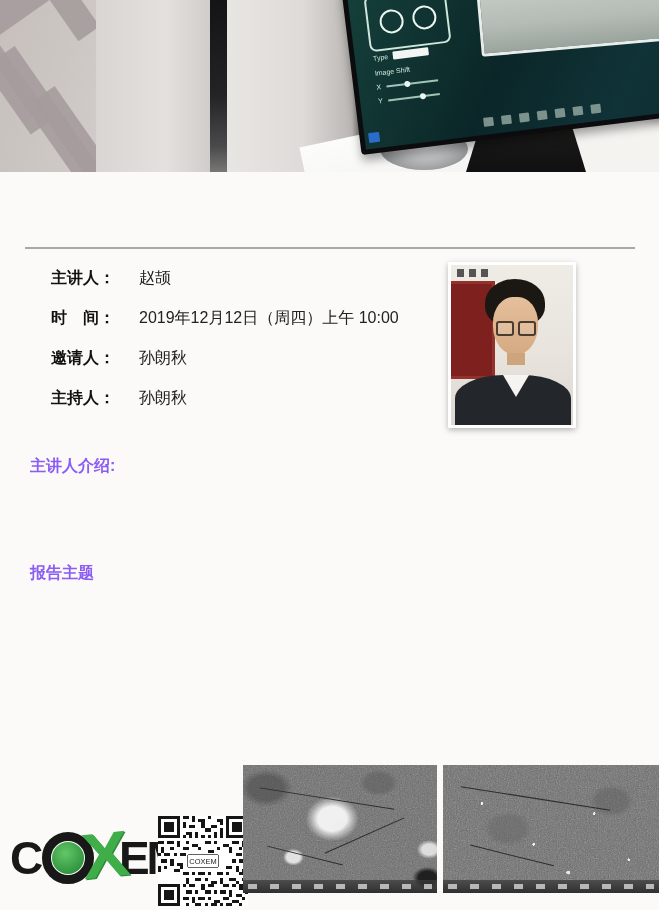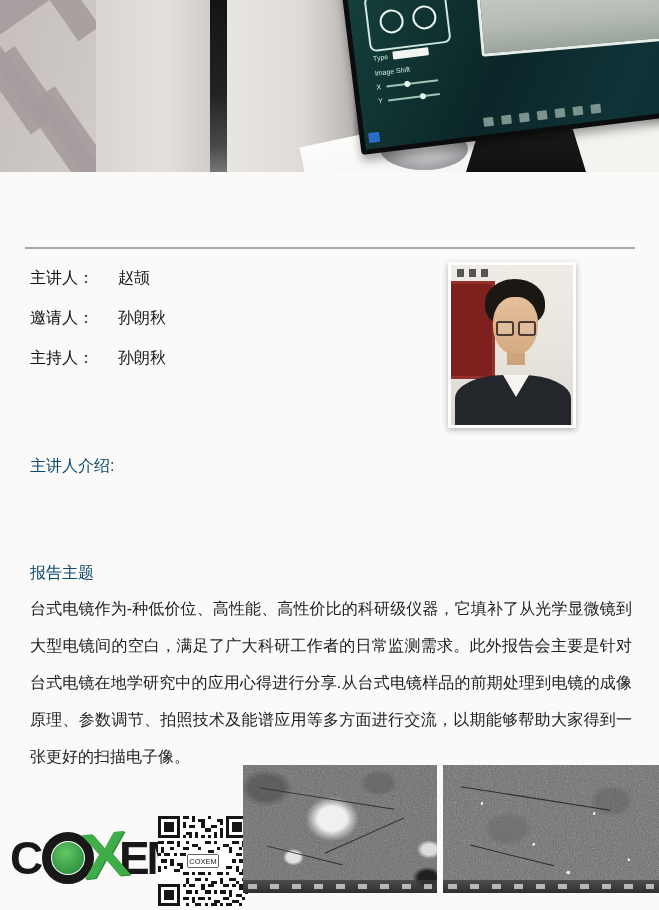--- a/index.html
+++ b/index.html
@@ -63,21 +63,21 @@
   .winbtn{position:absolute;left:4px;bottom:6px;width:11px;height:10px;background:#2a6cc8;border-radius:1px;}
 
   
   .title{position:absolute;left:20px;top:186px;width:620px;font-size:35px;font-weight:700;
          letter-spacing:4px;color:#4aa04e;white-space:nowrap;}
   .divider{position:absolute;left:25px;top:247px;width:610px;height:2px;background:#a8a8a8;}
 
   
   .info{position:absolute;left:30px;top:258px;width:410px;}
   .info-row{height:40px;display:flex;align-items:center;font-size:16px;}
-  .info-label{font-weight:400;color:#111;width:88px;flex:none;}
+  .info-label{font-weight:700;color:#111;width:88px;flex:none;margin-left:21px;}
   .info-value{color:#222;}
 
   
   .photo{position:absolute;left:448px;top:262px;width:122px;height:160px;background:#fff;
          padding:3px;box-shadow:0 2px 6px rgba(0,0,0,.28);}
   .photo-in{position:relative;width:100%;height:100%;overflow:hidden;
             background:linear-gradient(180deg,#efece6 0%,#e8e4dd 55%,#ddd9d2 100%);}
   .ph-mark{position:absolute;left:6px;top:4px;width:34px;height:8px;
            background:repeating-linear-gradient(90deg,#555 0 7px,transparent 7px 12px);}
   .door{position:absolute;left:-4px;top:16px;width:42px;height:92px;background:#7e201d;
@@ -88,21 +88,21 @@
         border-radius:46% 46% 52% 52%;background:linear-gradient(180deg,#e5c09c 0%,#d4aa82 100%);}
   .glasses{position:absolute;left:45px;top:56px;width:40px;height:11px;display:flex;gap:4px;}
   .lens{width:17px;height:11px;border:2px solid #4c3b30;border-radius:3px;background:rgba(255,255,255,.15);}
   .neck{position:absolute;left:56px;top:88px;width:18px;height:12px;background:#cda57d;}
   .sweater{position:absolute;left:4px;bottom:-6px;width:116px;height:56px;
            border-radius:42% 42% 0 0;background:#23262b;}
   .collar{position:absolute;left:52px;bottom:28px;width:26px;height:22px;background:#f5f4f1;
           clip-path:polygon(0 0,100% 0,50% 100%);}
 
   
-  .sec-head{position:absolute;left:30px;font-size:16px;font-weight:400;color:#0c4a6e;}
+  .sec-head{position:absolute;left:30px;font-size:16px;font-weight:700;color:#8b5cf6;}
   .h-intro{top:456px;}
   .h-topic{top:563px;}
   .para{position:absolute;left:30px;width:602px;font-size:16px;color:#222;text-align:justify;}
   .p-intro{top:480px;line-height:37px;text-indent:2em;}
   .p-topic{top:590px;line-height:37px;}
 
   
   .brandlogo{position:absolute;left:10px;top:822px;height:72px;display:flex;align-items:center;}
   .lg-c,.lg-em{font-size:46px;font-weight:700;color:#181818;letter-spacing:-3px;}
   .lg-o{position:relative;width:34px;height:34px;border:9px solid #181818;border-radius:50%;
@@ -211,20 +211,24 @@
   </div>
 
   <div class="divider"></div>
 
   <div class="info">
     <div class="info-row">
       <span class="info-label">主讲人：</span>
       <span class="info-value">赵颉</span>
     </div>
     <div class="info-row">
+      <span class="info-label">时　间：</span>
+      <span class="info-value">2019年12月12日（周四）上午 10:00</span>
+    </div>
+    <div class="info-row">
       <span class="info-label">邀请人：</span>
       <span class="info-value">孙朗秋</span>
     </div>
     <div class="info-row">
       <span class="info-label">主持人：</span>
       <span class="info-value">孙朗秋</span>
     </div>
   </div>
 
   <div class="photo">
@@ -239,21 +243,20 @@
       </div>
       <div class="neck"></div>
       <div class="sweater"></div>
       <div class="collar"></div>
     </div>
   </div>
 
   <div class="sec-head h-intro">主讲人介绍:</div>
 
   <div class="sec-head h-topic">报告主题</div>
-  <div class="para p-topic">台式电镜作为-种低价位、高性能、高性价比的科研级仪器，它填补了从光学显微镜到大型电镜间的空白，满足了广大科研工作者的日常监测需求。此外报告会主要是针对台式电镜在地学研究中的应用心得进行分享.从台式电镜样品的前期处理到电镜的成像原理、参数调节、拍照技术及能谱应用等多方面进行交流，以期能够帮助大家得到一张更好的扫描电子像。</div>
 
   <div class="brandlogo" aria-label="COXEM">
     <span class="lg-c">C</span>
     <span class="lg-o">
         <i></i>
       </span>
     <span class="lg-x">X</span>
     <span class="lg-em">EM</span>
   </div>
 

